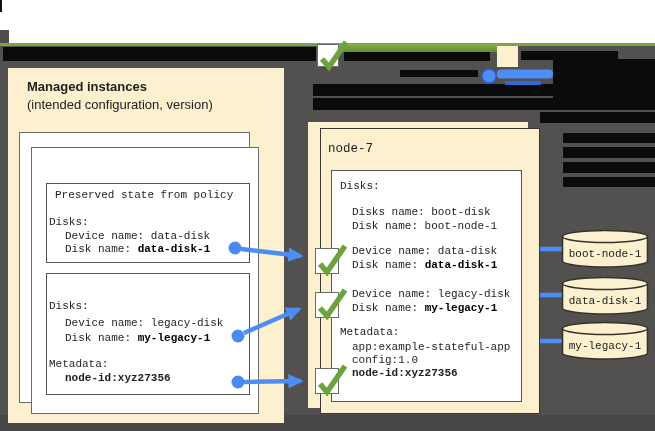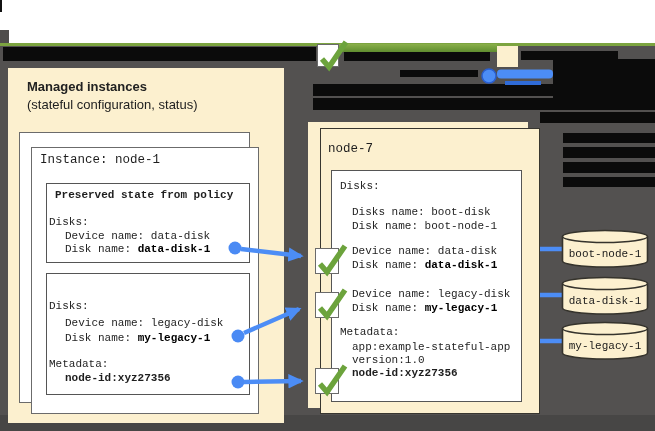--- a/index.html
+++ b/index.html
@@ -64,29 +64,28 @@
 
   <svg class="layer" width="655" height="431">
     <line x1="524" y1="249" x2="566" y2="249" stroke="#4c8df6" stroke-width="4.5"></line>
     <line x1="524" y1="295" x2="566" y2="295" stroke="#4c8df6" stroke-width="4.5"></line>
     <line x1="524" y1="341" x2="566" y2="341" stroke="#4c8df6" stroke-width="4.5"></line>
   </svg>
 
   <div class="abs cream" style="left:8px;top:68px;width:276px;height:355px"></div>
   <div class="abs headings">
     <div class="hb">Managed instances</div>
-    <div>(stateful configuration, status)</div>
+    <div>(intended configuration, version)</div>
   </div>
 
   <div class="abs card" style="left:19px;top:132px;width:231px;height:271px"></div>
   <div class="abs card" style="left:31px;top:147px;width:228px;height:267px"></div>
-  <div class="mlabel" style="left:40px;top:153px">Instance: node-1</div>
 
   <div class="abs ibox" style="left:46px;top:183px;width:204px;height:80px"></div>
-  <div class="mline" style="left:55px;top:189px;font-weight:bold">Preserved state from policy</div>
+  <div class="mline" style="left:55px;top:189px;font-weight:normal">Preserved state from policy</div>
   <div class="mline" style="left:49px;top:216px">Disks:</div>
   <div class="mline" style="left:65px;top:230px">Device name: data-disk</div>
   <div class="mline" style="left:65px;top:243px"><span>Disk name: </span><b>data-disk-1</b></div>
 
   <div class="abs ibox" style="left:46px;top:273px;width:204px;height:122px"></div>
   <div class="mline" style="left:49px;top:300px">Disks:</div>
   <div class="mline" style="left:65px;top:317px">Device name: legacy-disk</div>
   <div class="mline" style="left:65px;top:332px"><span>Disk name: </span><b>my-legacy-1</b></div>
   <div class="mline" style="left:49px;top:358px">Metadata:</div>
   <div class="mline" style="left:65px;top:372px;font-weight:bold">node-id:xyz27356</div>
@@ -98,21 +97,21 @@
 
   <div class="mline" style="left:340px;top:180px">Disks:</div>
   <div class="mline" style="left:352px;top:206px">Disks name: boot-disk</div>
   <div class="mline" style="left:352px;top:220px">Disk name: boot-node-1</div>
   <div class="mline" style="left:352px;top:245px">Device name: data-disk</div>
   <div class="mline" style="left:352px;top:259px"><span>Disk name: </span><b>data-disk-1</b></div>
   <div class="mline" style="left:352px;top:288px">Device name: legacy-disk</div>
   <div class="mline" style="left:352px;top:302px"><span>Disk name: </span><b>my-legacy-1</b></div>
   <div class="mline" style="left:340px;top:326px">Metadata:</div>
   <div class="mline" style="left:352px;top:341px">app:example-stateful-app</div>
-  <div class="mline" style="left:352px;top:354px">version:1.0</div>
+  <div class="mline" style="left:352px;top:354px">config:1.0</div>
   <div class="mline" style="left:352px;top:367px;font-weight:bold">node-id:xyz27356</div>
 
   <svg class="abs" style="left:559px;top:229px;overflow:visible" width="92" height="40">
     <path d="M3.5,7.5 L3.5,32 A42.5,6 0 0 0 88.5,32 L88.5,7.5" fill="#fcf0cf" stroke="#35332c" stroke-width="1.6"></path>
     <ellipse cx="46" cy="7.5" rx="42.5" ry="6" fill="#fcf0cf" stroke="#35332c" stroke-width="1.6"></ellipse>
     <text class="cyl-label" x="46" y="28" text-anchor="middle">boot-node-1</text>
   </svg>
   <svg class="abs" style="left:559px;top:276px;overflow:visible" width="92" height="40">
     <path d="M3.5,7.5 L3.5,32 A42.5,6 0 0 0 88.5,32 L88.5,7.5" fill="#fcf0cf" stroke="#35332c" stroke-width="1.6"></path>
     <ellipse cx="46" cy="7.5" rx="42.5" ry="6" fill="#fcf0cf" stroke="#35332c" stroke-width="1.6"></ellipse>

